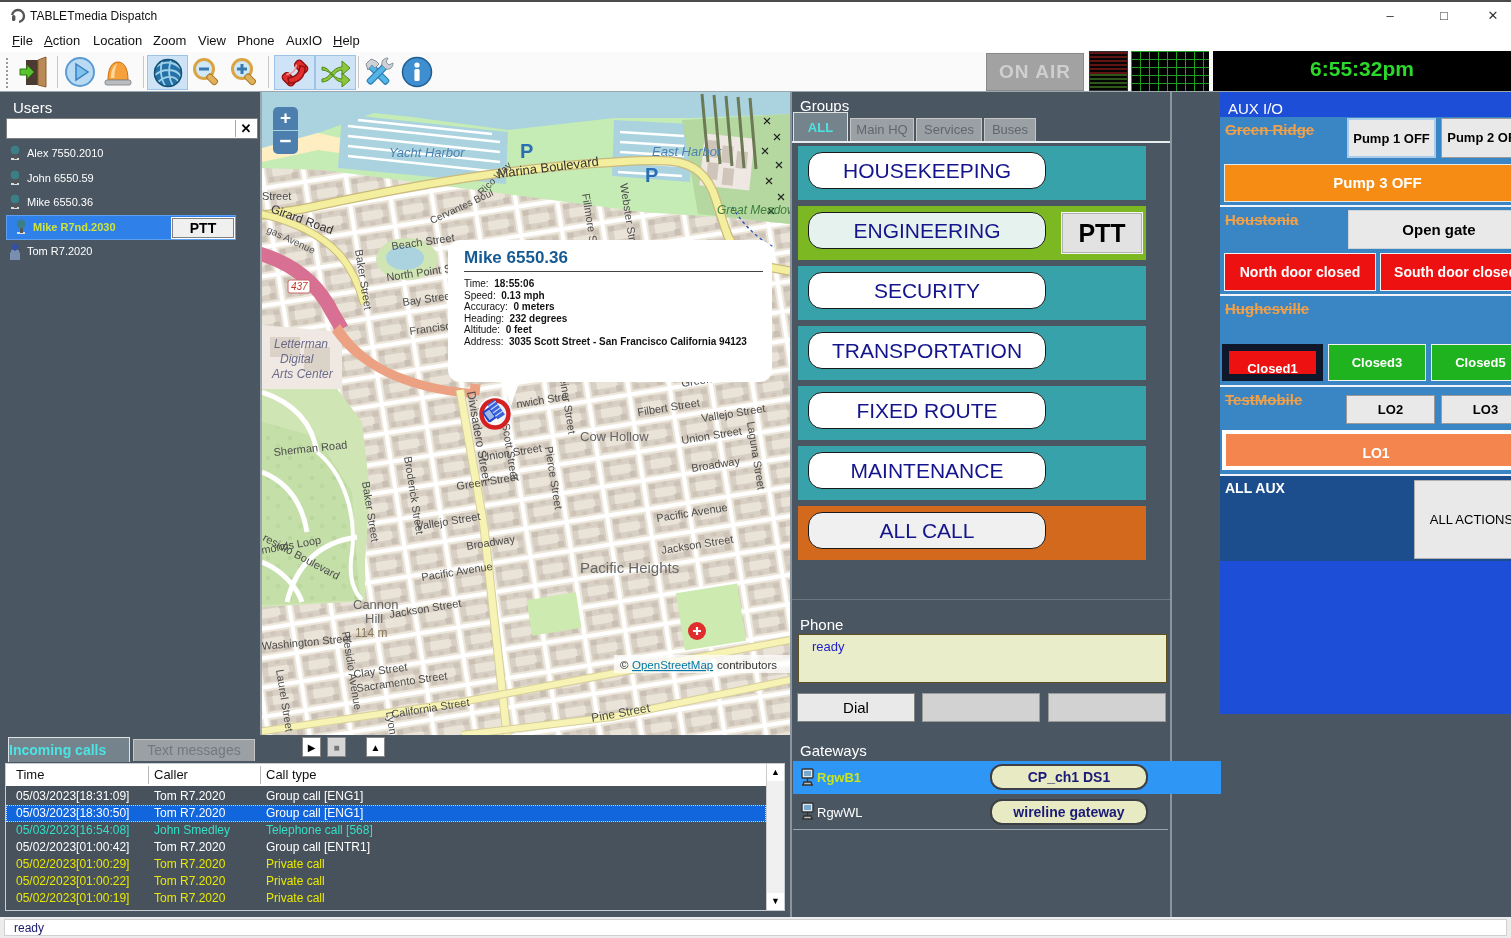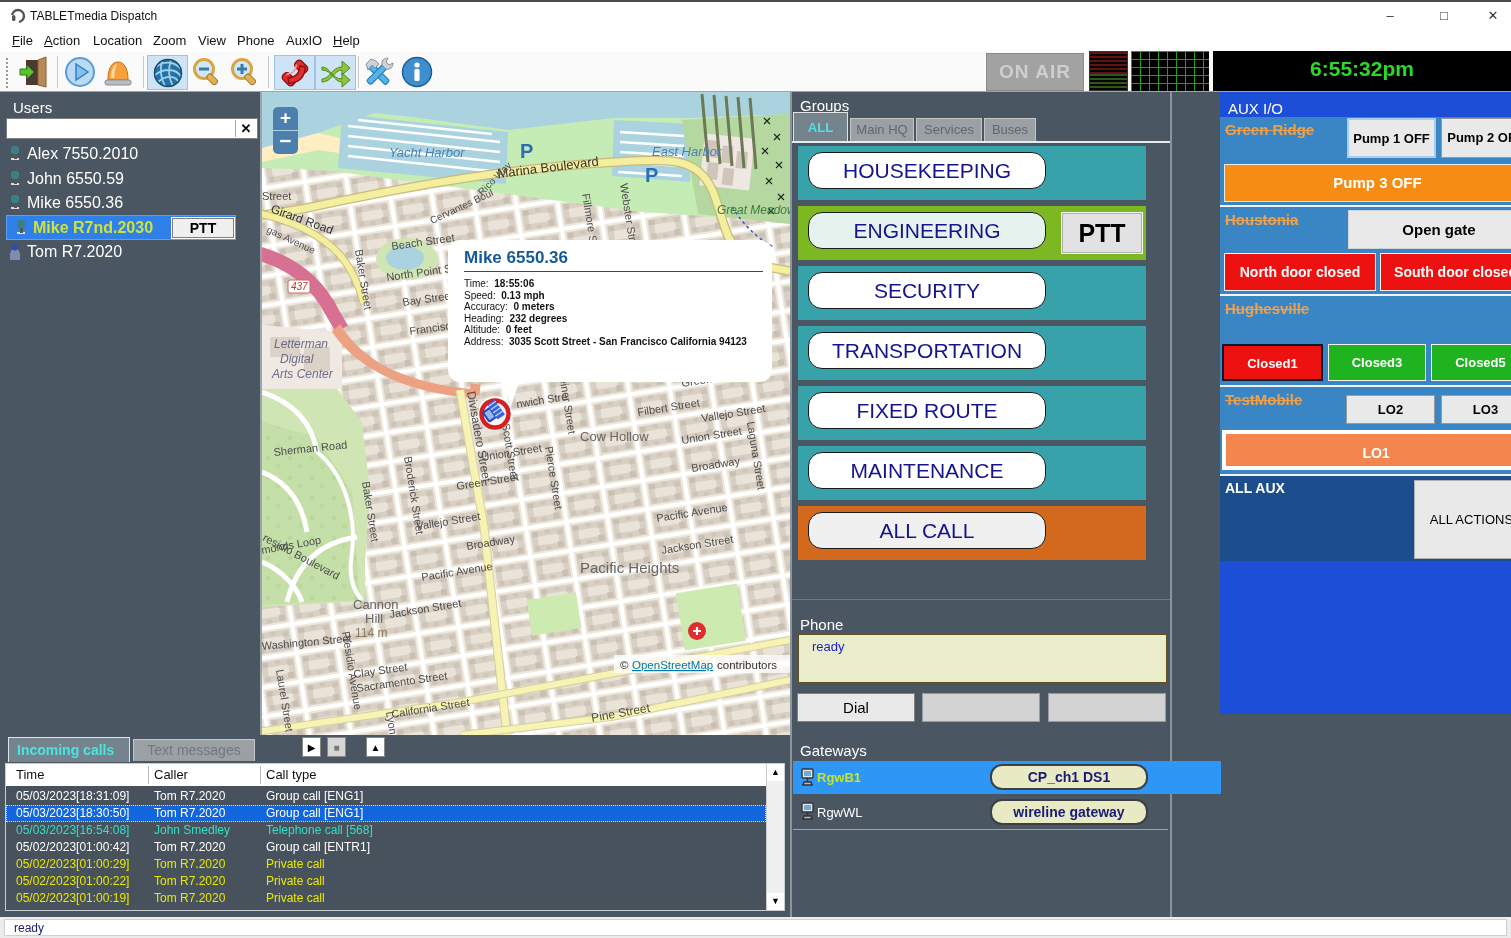--- a/index.html
+++ b/index.html
@@ -25,21 +25,21 @@
 #grid { left:1131px; top:51px; width:78px; height:40px;
   background: repeating-linear-gradient(to right, #1f9e1f 0 1px, transparent 1px 9px),
               repeating-linear-gradient(to bottom, #1f9e1f 0 1px, transparent 1px 8px), #000; }
 #clock { left:1213px; top:51px; width:298px; height:40px; background:#000; color:#2bd92b; font-weight:bold; font-size:21px; text-align:center; line-height:35px; }
 
 .ptitle { position:absolute; color:#fff; font-size:15px; }
 
 #users { left:0; top:92px; width:237px; height:646px; background:#4a5661; }
 #usearch { position:absolute; left:6px; top:26px; width:252px; height:21px; background:#fff; border:1px solid #7f7f7f; }
 #usearch .x { position:absolute; right:1px; top:1px; width:21px; height:17px; background:#fff; border-left:1px solid #aaa; text-align:center; line-height:17px; font-size:13px; font-weight:bold; color:#000; }
-.urow { position:absolute; left:0; width:260px; height:25px; color:#fff; font-size:16px; line-height:25px; }
+.urow { position:absolute; left:0; width:260px; height:25px; color:#fff; font-size:11px; line-height:25px; }
 .urow .uic { position:absolute; left:7px; top:4px; }
 .urow .utext { position:absolute; left:27px; }
 #usel { position:absolute; left:6px; top:123px; width:230px; height:25px; background:#2f80e8; border:1px solid #5ea0f0; }
 #uptt { position:absolute; left:165px; top:2px; width:62px; height:20px; background:#f0f0f0; border:1px solid #808080; outline:1px solid #fff; color:#000; font-weight:bold; font-size:14px; text-align:center; line-height:19px; }
 
 #calls { left:0; top:735px; width:790px; height:182px; background:#4a5661; }
 .ctab { position:absolute; top:2px; font-size:14px; font-weight:bold; text-align:center; }
 .cbtn { position:absolute; top:2px; width:19px; height:20px; border:1px solid #888; text-align:center; font-size:10px; line-height:19px; }
 #ctable { position:absolute; left:5px; top:28px; width:780px; height:148px; background:#47525c; border:1px solid #c8cdd1; }
 #chead { position:absolute; left:0; top:0; width:760px; height:22px; background:#fff; color:#111; font-size:13px; }
@@ -385,21 +385,21 @@
 Heading: &nbsp;<b>232 degrees</b><br>
 Altitude: &nbsp;<b>0 feet</b><br>
 Address: &nbsp;<b>3035 Scott Street - San Francisco California 94123</b>
 </div>
 
 <div class="abs" style="left:11px;top:15px;width:25px;height:23px;background:#4c7fae;border-radius:5px 5px 0 0;color:#fff;font-size:19px;font-weight:bold;text-align:center;line-height:22px">+</div>
 <div class="abs" style="left:11px;top:39px;width:25px;height:23px;background:#4c7fae;border-radius:0 0 5px 5px;color:#fff;font-size:21px;font-weight:bold;text-align:center;line-height:20px">−</div>
 </div>
 
 <div id="calls" class="abs">
-  <div class="ctab" style="left:8px;width:122px;height:25px;background:#75848c;color:#4be3e3;line-height:24px;text-align:left;padding-left:8px;border:1px solid #dfe3e6;border-bottom:none">Incoming calls</div>
+  <div class="ctab" style="left:8px;width:122px;height:25px;background:#75848c;color:#4be3e3;line-height:24px;text-align:left;border:1px solid #dfe3e6;border-bottom:none">Incoming calls</div>
   <div class="ctab" style="left:133px;width:122px;height:22px;top:4px;background:#9aa0a4;color:#72797e;font-weight:normal;line-height:21px;border:1px solid #c6c6c6;border-bottom:none">Text messages</div>
   <div class="cbtn" style="left:302px;background:#fff;color:#000">▶</div>
   <div class="cbtn" style="left:327px;background:#d6d6d6;color:#777">■</div>
   <div class="cbtn" style="left:366px;background:#fff;color:#000">▲</div>
   <div id="ctable">
     <div id="chead">
       <span class="cl" style="left:10px">Time</span>
           <span class="cl" style="left:148px">Caller</span>
           <span class="cl" style="left:260px">Call type</span>
       <span class="abs" style="left:142px;top:2px;width:1px;height:18px;background:#bbb"></span>
@@ -516,21 +516,21 @@
   <div class="auxbtn" style="left:127px;top:26px;width:89px;height:40px;line-height:38px;border:2px solid #a9cceb">Pump 1 OFF</div>
   <div class="auxbtn" style="left:221px;top:26px;width:89px;height:40px;line-height:38px">Pump 2 OFF</div>
   <div class="auxbtn" style="left:4px;top:72px;width:307px;height:38px;line-height:36px;background:#f78c14;color:#fff;font-size:15px;border:1px solid #e8e8e8">Pump 3 OFF</div>
   <div class="abs" style="left:0px;top:113px;width:322px;height:2px;background:#f0f4f8"></div>
   <div class="auxlabel" style="top:119px">Houstonia</div>
   <div class="auxbtn" style="left:128px;top:118px;width:182px;height:39px;line-height:37px;font-size:15px;border:1px solid #cdd5da">Open gate</div>
   <div class="auxbtn" style="left:4px;top:161px;width:152px;height:38px;line-height:36px;background:#ee1111;color:#fff;font-size:14px;border:1px solid #f2f2f2">North door closed</div>
   <div class="auxbtn" style="left:160px;top:161px;width:151px;height:38px;line-height:36px;background:#ee1111;color:#fff;font-size:14px;border:1px solid #f2f2f2">South door closed</div>
   <div class="abs" style="left:0px;top:202px;width:322px;height:2px;background:#f0f4f8"></div>
   <div class="auxlabel" style="top:208px">Hughesville</div>
-  <div class="auxbtn" style="left:2px;top:252px;width:101px;height:37px;line-height:35px;background:#ee1111;color:#fff;border:2px solid #0f172a">Closed1</div>
+  <div class="auxbtn" style="left:2px;top:252px;width:101px;height:37px;line-height:35px;background:#ee1111;color:#fff;border:7px solid #0f172a">Closed1</div>
   <div class="auxbtn" style="left:108px;top:252px;width:98px;height:37px;line-height:35px;background:#1fb41f;color:#fff;border:1px solid #f2f2f2">Closed3</div>
   <div class="auxbtn" style="left:211px;top:252px;width:99px;height:37px;line-height:35px;background:#1fb41f;color:#fff;border:1px solid #f2f2f2">Closed5</div>
   <div class="abs" style="left:0px;top:293px;width:322px;height:2px;background:#f0f4f8"></div>
   <div class="auxlabel" style="top:299px">TestMobile</div>
   <div class="auxbtn" style="left:126px;top:303px;width:89px;height:29px;line-height:27px">LO2</div>
   <div class="auxbtn" style="left:221px;top:303px;width:89px;height:29px;line-height:27px">LO3</div>
   <div class="auxbtn" style="left:2px;top:338px;width:308px;height:40px;line-height:38px;background:#f5854f;color:#fff;font-size:14px;border:4px solid #ffffff">LO1</div>
   <div class="abs" style="left:0px;top:382px;width:322px;height:2px;background:#f0f4f8"></div>
   <div class="abs" style="left:0px;top:384px;width:322px;height:85px;background:#1c4d8c"></div>
   <div class="abs" style="left:5px;top:388px;width:100px;color:#fff;font-weight:bold;font-size:14px">ALL AUX</div>

